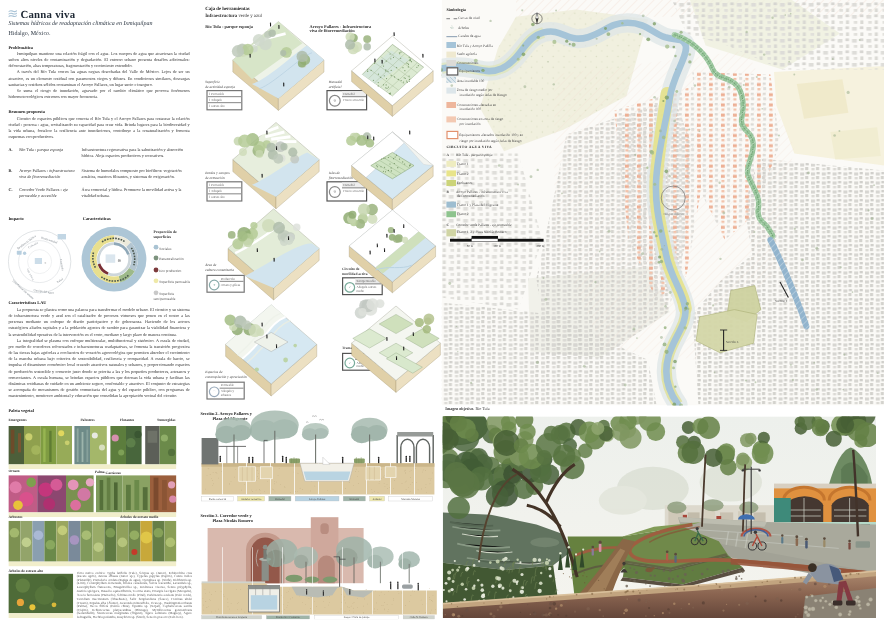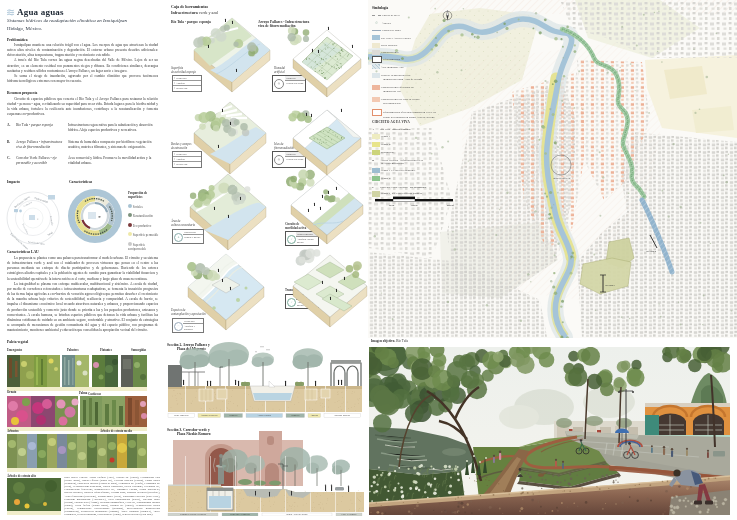--- a/index.html
+++ b/index.html
@@ -10,21 +10,21 @@
 .tiny{font-size:3.5px;line-height:5.15px;color:#333;text-align:justify;}
 .tinyh{font-size:3.6px;font-weight:bold;color:#222;}
 p{margin:0;text-indent:7px;}
 </style>
 </head>
 <body>
 <div id="page">
 
 <div class="abs" style="left:6px;top:8px;width:9px;height:9px;color:#a9c3d6;font-size:11px;line-height:8px;">≋</div>
 
-<div class="abs" style="left:17px;top:6.5px;font-size:9px;font-weight:bold;color:#1d2733;letter-spacing:0.2px;">Agua aguas</div>
+<div class="abs" style="left:17px;top:6.5px;font-size:9px;font-weight:bold;color:#1d2733;letter-spacing:0.2px;">Canna viva</div>
 
 <div class="abs i" style="left:7px;top:18px;font-size:5px;color:#2a3440;">Sistemas hídricos de readaptación climática en Ixmiquilpan</div>
 
 <div class="abs" style="left:7px;top:25.5px;font-size:5px;color:#2a3440;">Hidalgo, México.</div>
 
 <div class="abs tinyh" style="left:7px;top:37.5px;">Problemática</div>
 
 <div class="abs tiny" style="left:7px;top:43px;width:151px;">
 <p>Ixmiquilpan mantiene una relación frágil con el agua. Los cuerpos de agua que atraviesan la ciudad sufren altos niveles de contaminación y degradación. El entorno urbano presenta desafíos adicionales: deforestación, altas temperaturas, fragmentación y crecimiento extendido.</p>
 <p>A través del Río Tula corren las aguas negras desechadas del Valle de México. Lejos de ser un atractivo, es un elemento residual con paramentos ciegos y difusos. En condiciones similares, descargas sanitarias y residuos sólidos contaminan el Arroyo Pallares, un lugar sucio e inseguro.</p>

